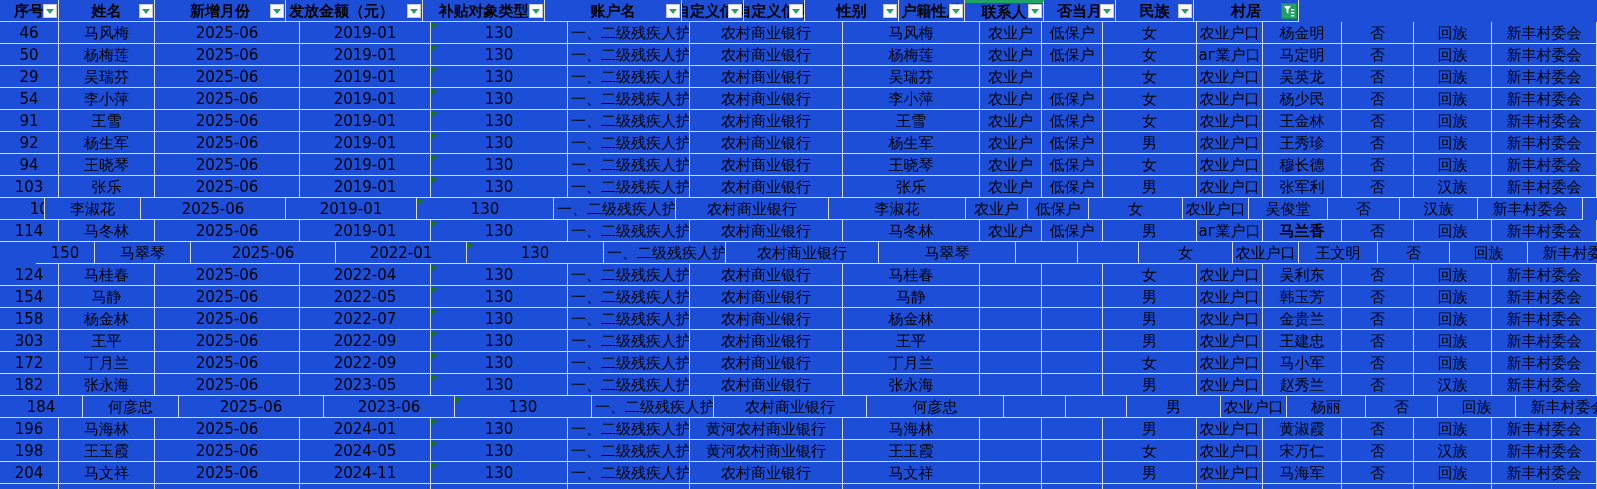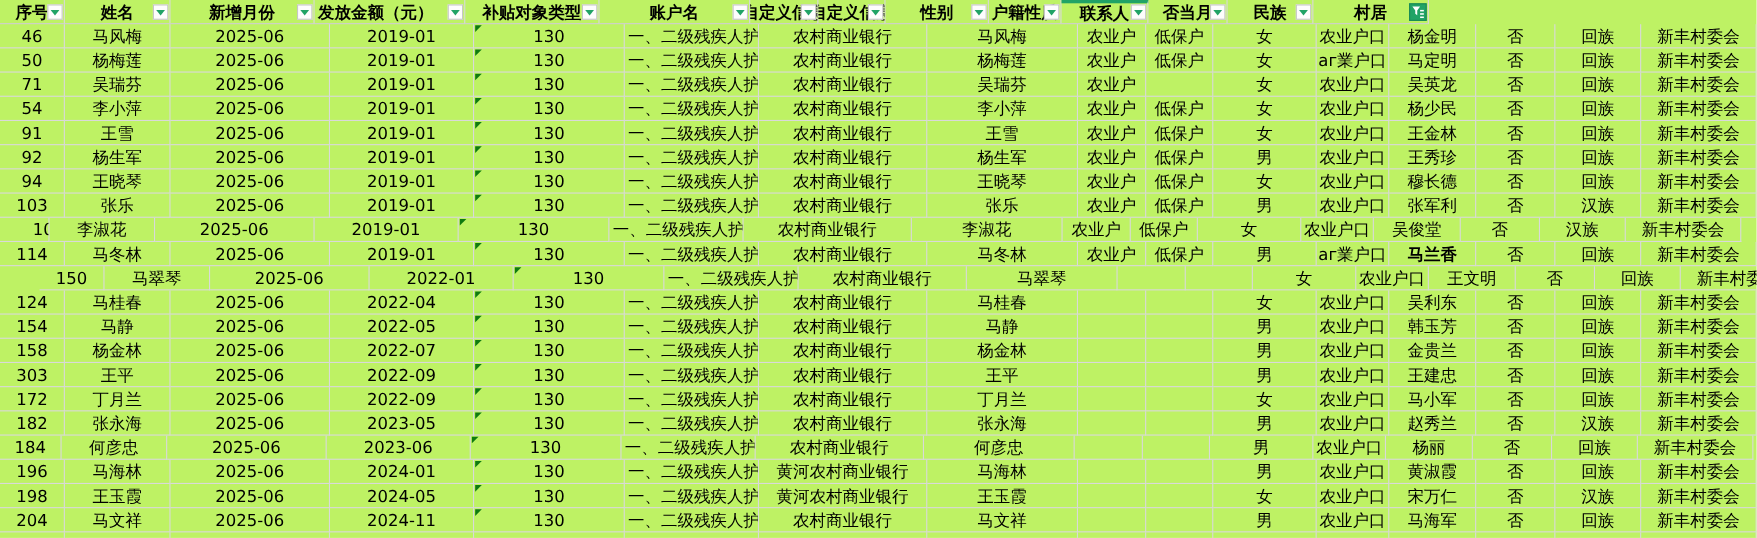--- a/index.html
+++ b/index.html
@@ -1,17 +1,17 @@
 <!DOCTYPE html>
 <html><head>
 <meta charset="utf-8">
 <style>
   html,body{margin:0;padding:0;background:#ffffff;}
   .sheet{
-    position:relative;width:1597px;height:489px;background:#bef264;overflow:hidden;
+    position:relative;width:1597px;height:489px;background:#1d4ed8;overflow:hidden;
     font-family:"DejaVu Sans","Liberation Sans",sans-serif;color:#000;
   }
   .row{display:flex;height:22px;}
   .row.filler{height:5px;}
   .cell{
     box-sizing:border-box;height:100%;position:relative;flex:0 0 auto;
     border-right:1px solid #d9d9d9;border-bottom:1px solid #d9d9d9;
     display:flex;align-items:center;justify-content:center;
     font-size:15px;line-height:20px;white-space:nowrap;overflow:hidden;
   }
@@ -160,21 +160,21 @@
         <div class="cell" style="width: 62px;">农业户</div>
         <div class="cell" style="width: 61px;">低保户</div>
         <div class="cell" style="width: 94px;">女</div>
         <div class="cell" style="width: 66px;">аг業户口</div>
         <div class="cell" style="width: 79px;">马定明</div>
         <div class="cell" style="width: 72px;">否</div>
         <div class="cell" style="width: 78px;">回族</div>
         <div class="cell" style="width: 105px;">新丰村委会</div>
       </div>
       <div class="row">
-        <div class="cell" style="width: 59px;">71</div>
+        <div class="cell" style="width: 59px;">29</div>
         <div class="cell" style="width: 96px;">吴瑞芬</div>
         <div class="cell" style="width: 145px;">2025-06</div>
         <div class="cell" style="width: 131px;">2019-01</div>
         <div class="cell err" style="width: 137px;">130</div>
         <div class="cell align-left" style="width: 122px;">一、二级残疾人护</div>
         <div class="cell" style="width: 153px;">农村商业银行</div>
         <div class="cell" style="width: 137px;">吴瑞芬</div>
         <div class="cell" style="width: 62px;">农业户</div>
         <div class="cell" style="width: 61px;"></div>
         <div class="cell" style="width: 94px;">女</div>
@@ -430,21 +430,21 @@
         <div class="cell" style="width: 62px;"></div>
         <div class="cell" style="width: 61px;"></div>
         <div class="cell" style="width: 94px;">男</div>
         <div class="cell" style="width: 66px;">农业户口</div>
         <div class="cell" style="width: 79px;">赵秀兰</div>
         <div class="cell" style="width: 72px;">否</div>
         <div class="cell" style="width: 78px;">汉族</div>
         <div class="cell" style="width: 105px;">新丰村委会</div>
       </div>
       <div class="row">
-        <div class="cell" style="width: 56px;">184</div>
+        <div class="cell" style="width: 83px;">184</div>
         <div class="cell" style="width: 96px;">何彦忠</div>
         <div class="cell" style="width: 145px;">2025-06</div>
         <div class="cell" style="width: 131px;">2023-06</div>
         <div class="cell err" style="width: 137px;">130</div>
         <div class="cell align-left" style="width: 122px;">一、二级残疾人护</div>
         <div class="cell" style="width: 153px;">农村商业银行</div>
         <div class="cell" style="width: 137px;">何彦忠</div>
         <div class="cell" style="width: 62px;"></div>
         <div class="cell" style="width: 61px;"></div>
         <div class="cell" style="width: 94px;">男</div>

